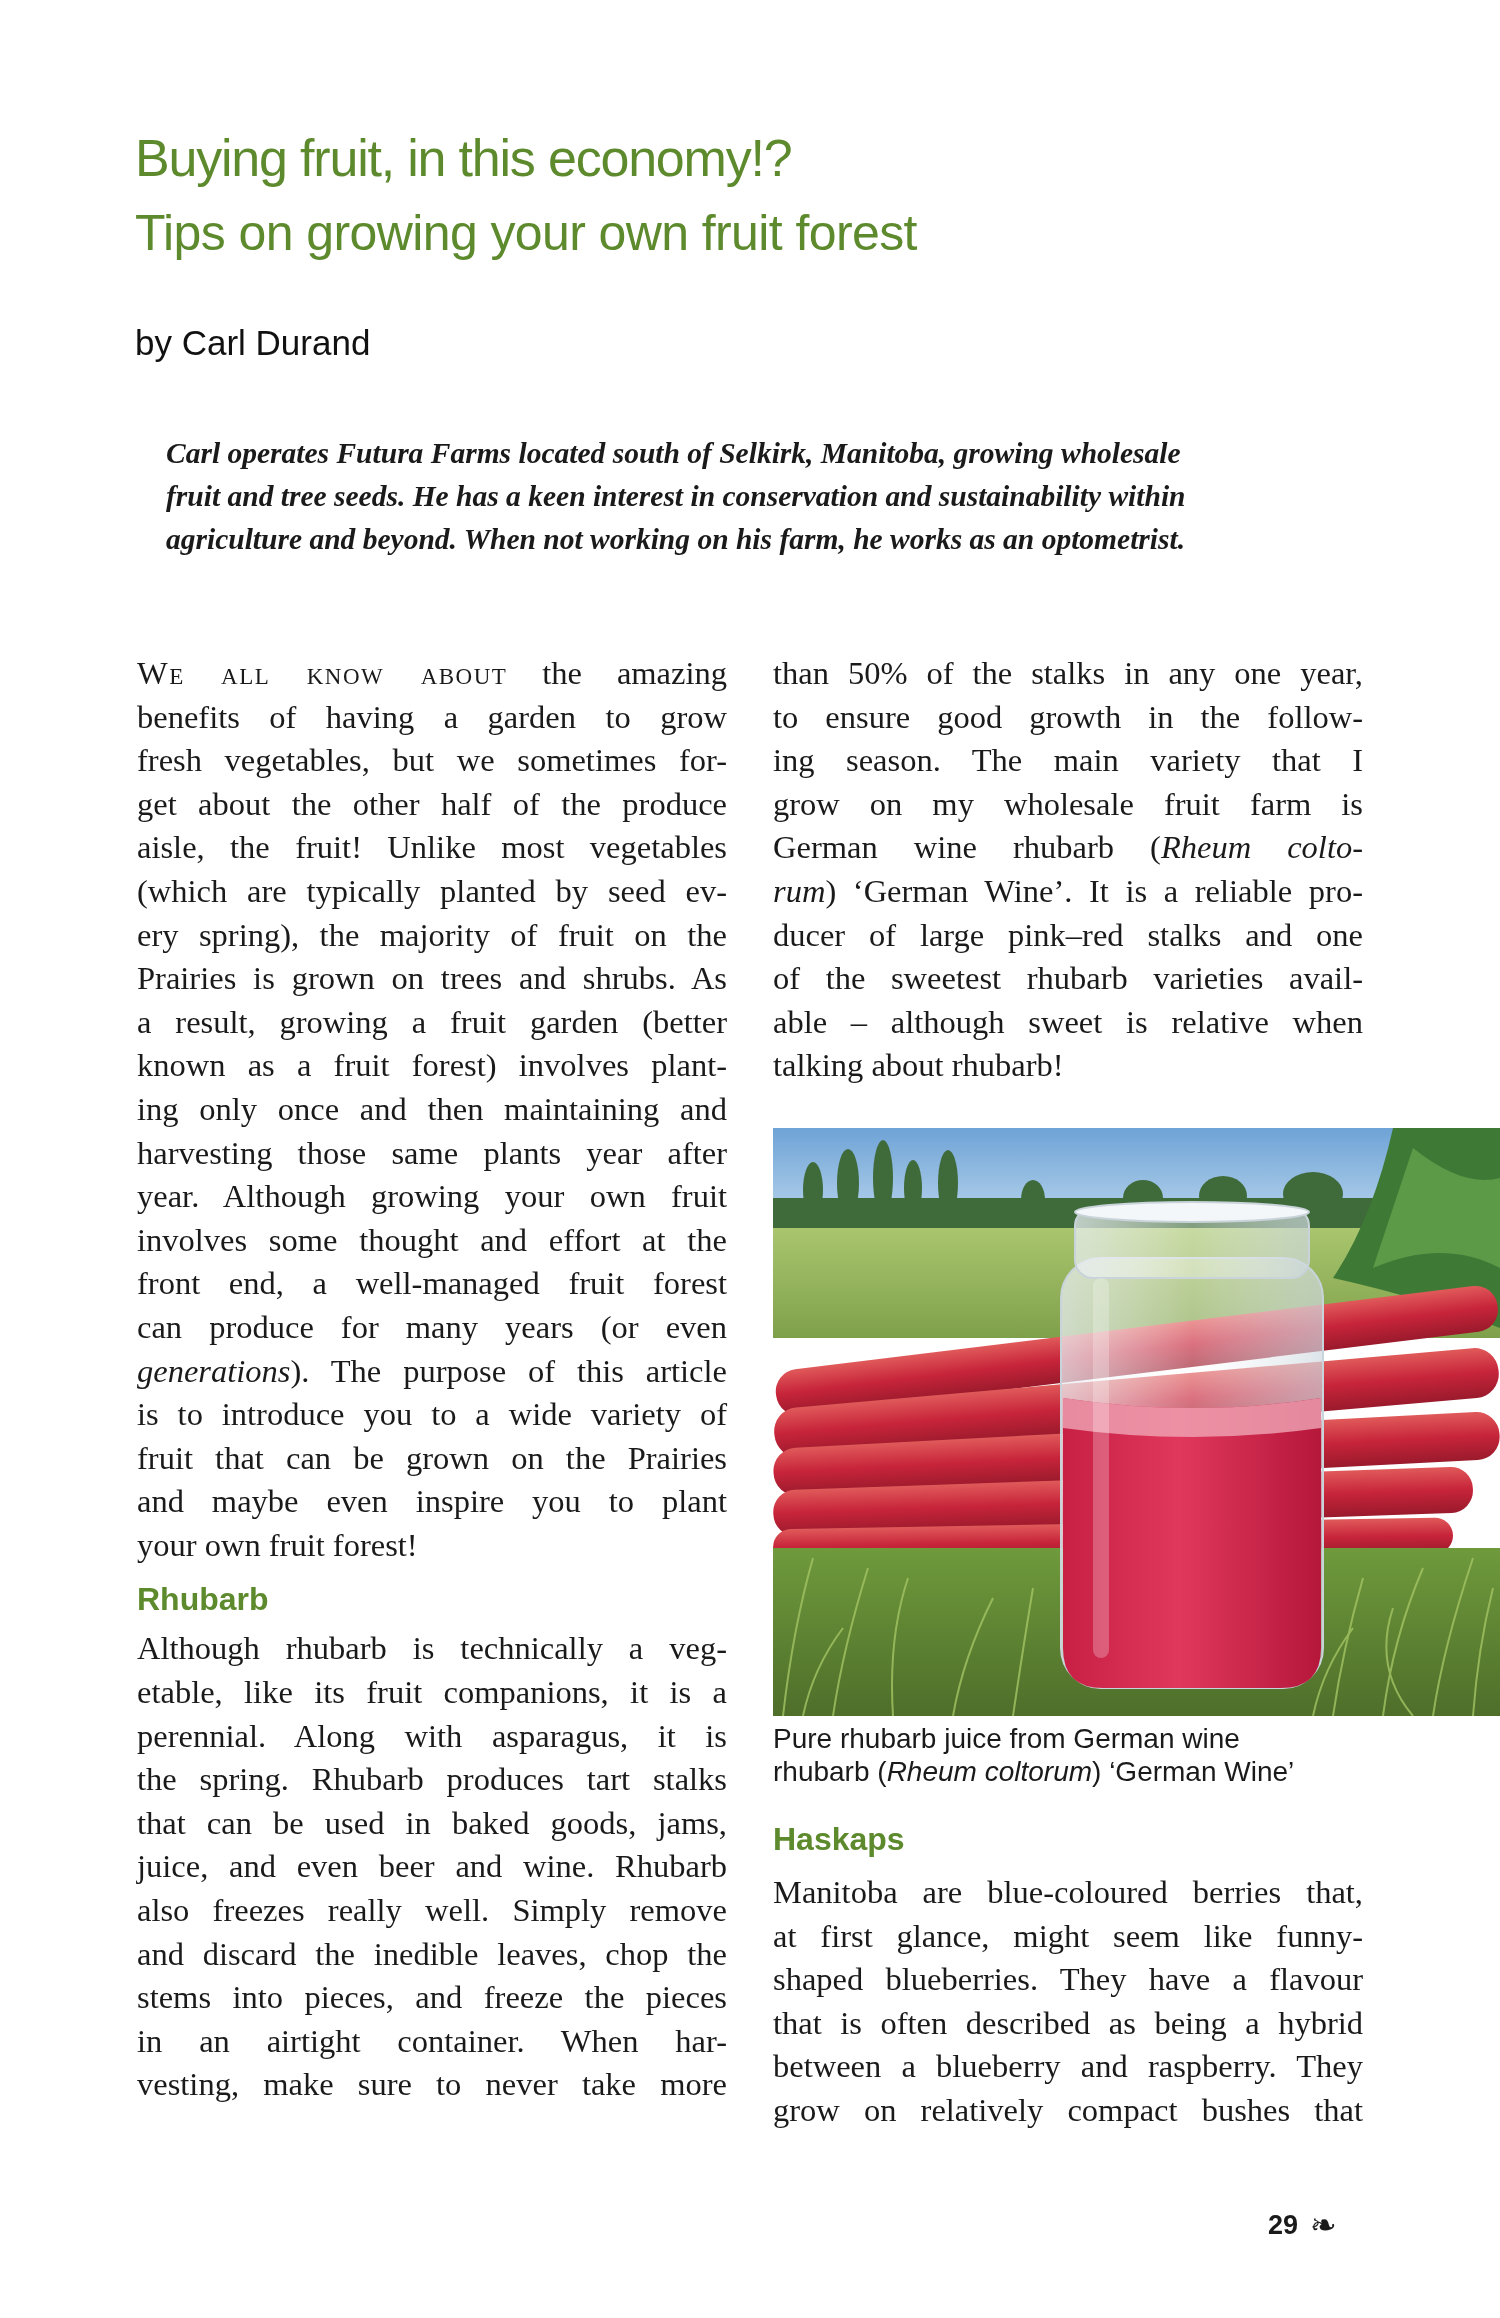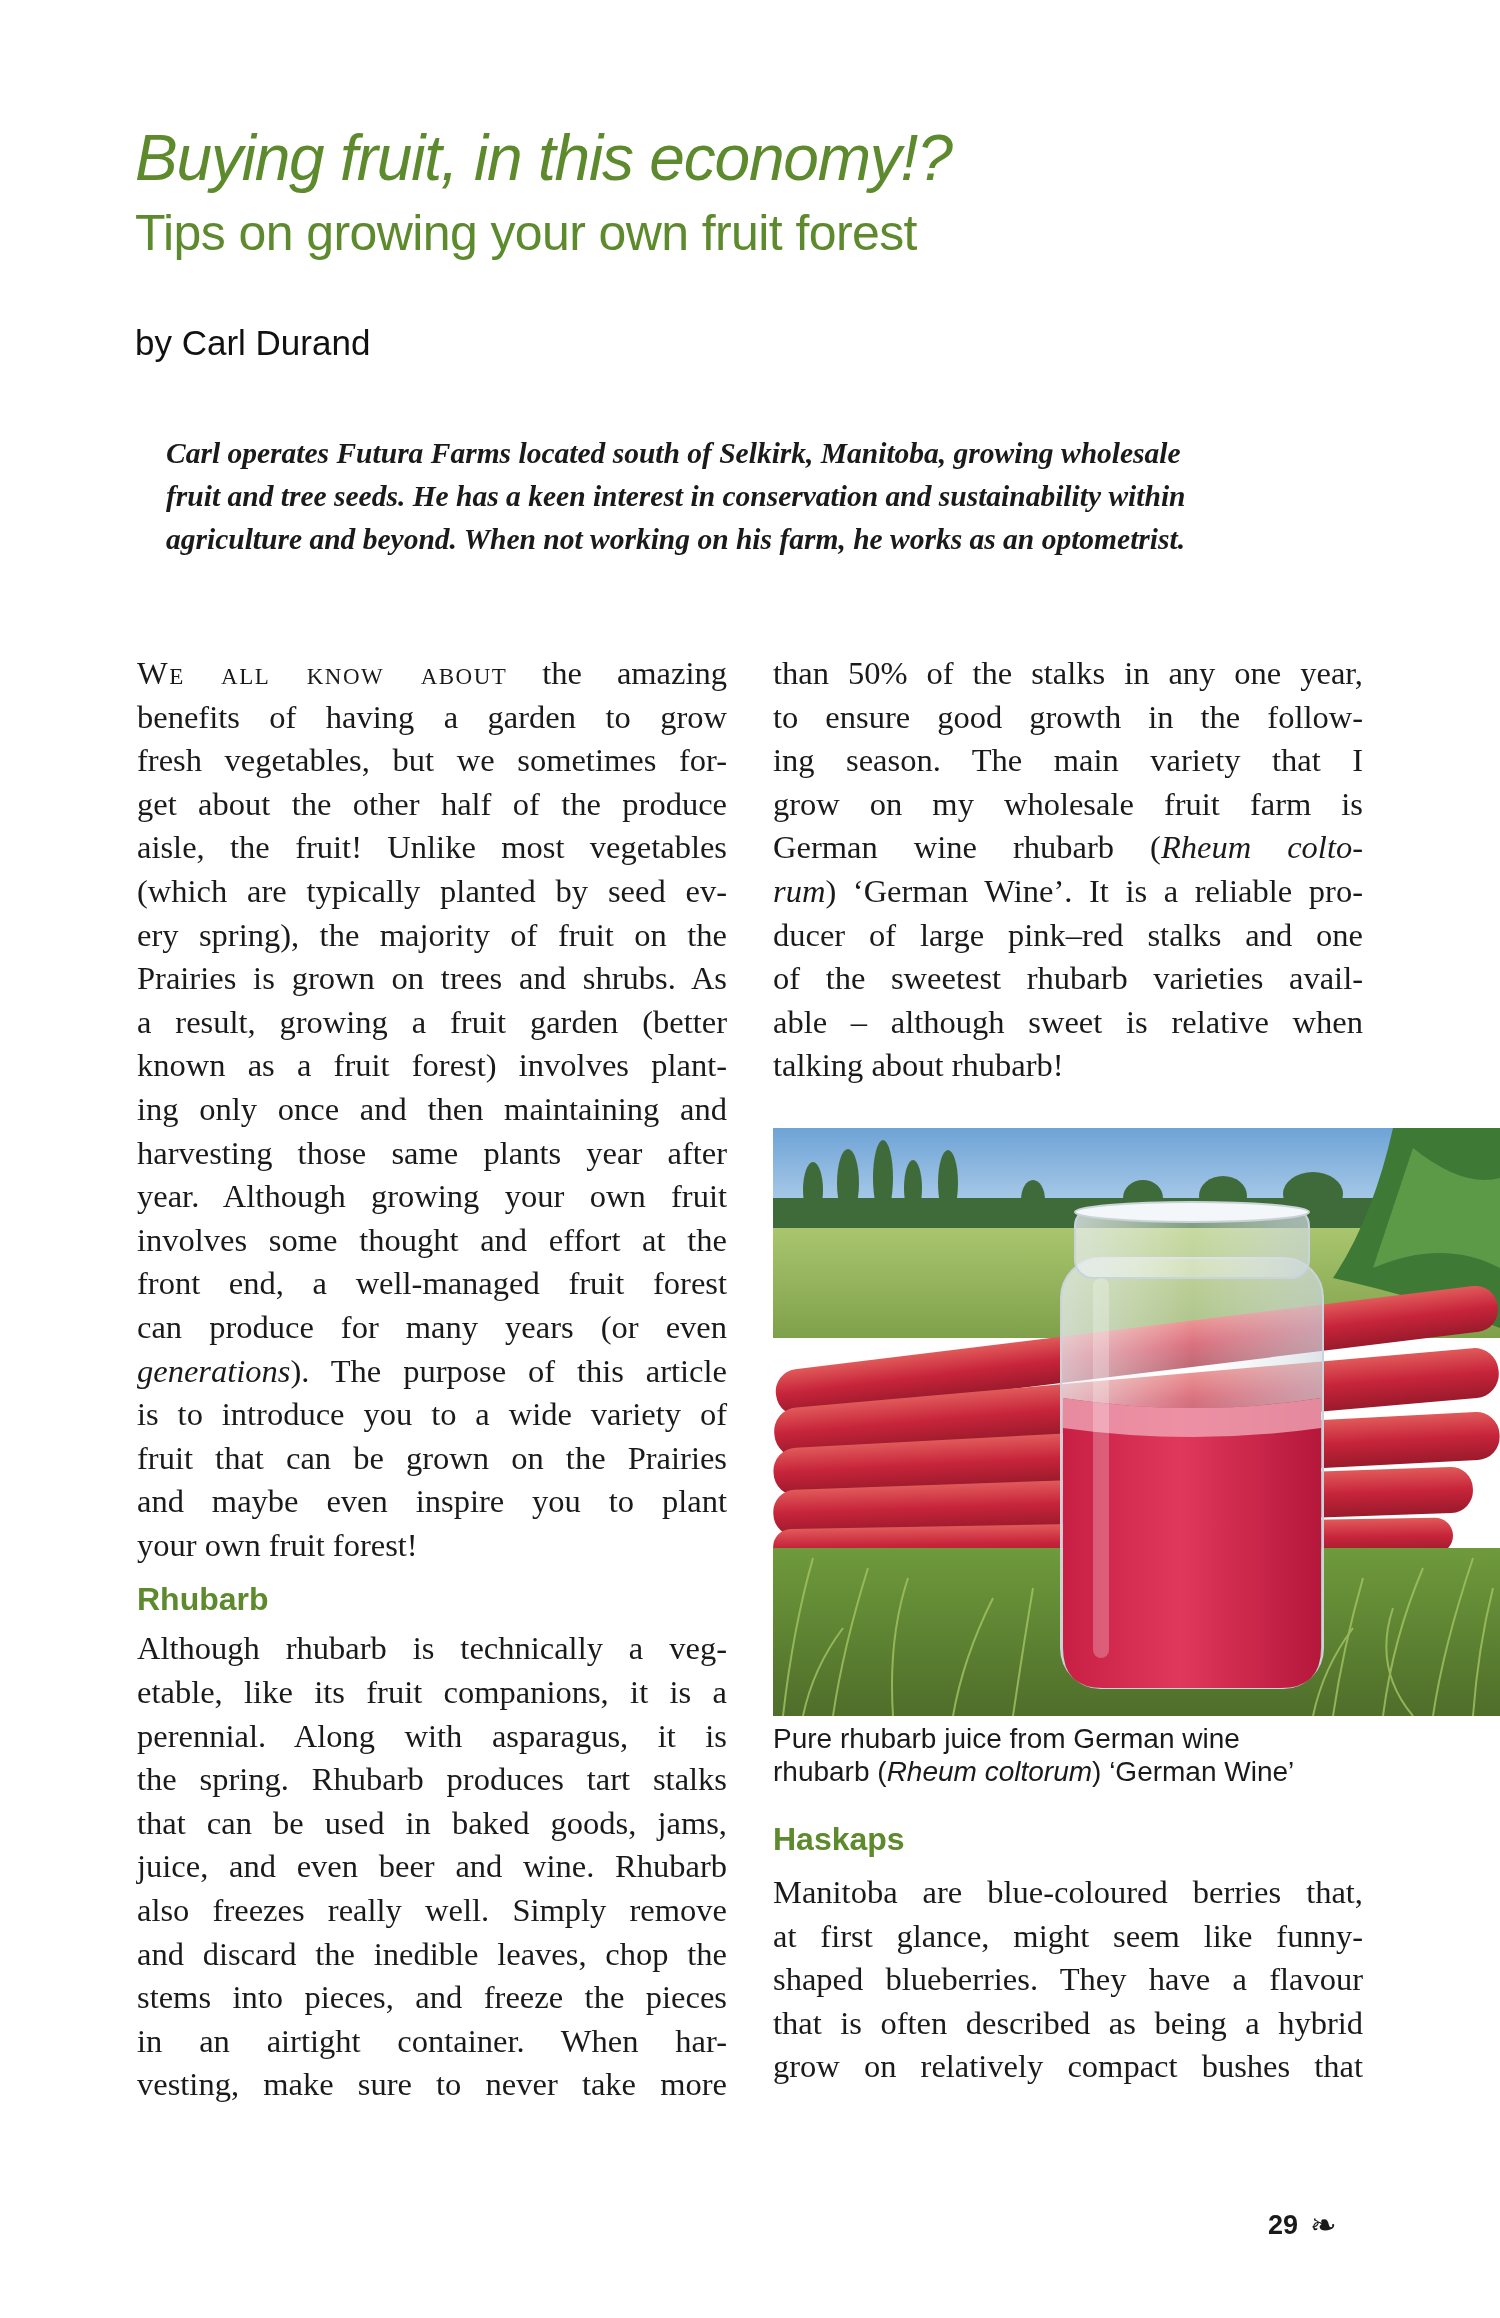--- a/index.html
+++ b/index.html
@@ -1,20 +1,20 @@
 <!DOCTYPE html>
 <html><head>
 <meta charset="utf-8">
 <style>
   html, body { margin: 0; padding: 0; background: #ffffff; }
   body { width: 1500px; height: 2318px; position: relative; overflow: hidden; color: #1a1a1a; }
   .sans { font-family: "Liberation Sans", sans-serif; }
   .serif { font-family: Liberation Serif, serif; margin-left: 32px; }
 
-  #title { position: absolute; left: 135px; top: 118px; font-size: 64px; line-height: 80px; color: #5e8a2e; letter-spacing: -1.2px; white-space: nowrap; font-style: italic; }
+  #title { position: absolute; left: 135px; top: 118px; font-size: 52px; line-height: 80px; color: #5e8a2e; letter-spacing: -1.2px; white-space: nowrap; }
   #subtitle { position: absolute; left: 135px; top: 204px; font-size: 50px; line-height: 58px; color: #5e8a2e; letter-spacing: -0.6px; white-space: nowrap; }
   #byline { position: absolute; left: 135px; top: 322px; font-size: 35px; line-height: 42px; color: #111; white-space: nowrap; }
 
   #bio { position: absolute; left: 134px; top: 432px; width: 1230px; font-size: 29.5px; line-height: 43px; font-style: italic; font-weight: bold; color: #1a1a1a; }
   #bio p { margin: 0; white-space: nowrap; }
 
   .col { position: absolute; font-family: "Liberation Serif", serif; font-size: 32.5px; line-height: 43.6px; color: #1a1a1a; }
   #col-left { left: 137px; top: 652px; width: 590px; }
   #col-right-top { left: 773px; top: 652px; width: 590px; }
   #col-right-bottom { left: 773px; top: 1871px; width: 590px; }
@@ -187,19 +187,20 @@
   <p><span>rhubarb (</span><em>Rheum coltorum</em><span>) ‘German Wine’</span></p>
 </div>
 
 <span id="h-haskaps" class="section-heading">Haskaps</span>
 
 <div id="col-right-bottom" class="col">
   <span class="line">Manitoba are blue-coloured berries that,</span>
   <span class="line">at first glance, might seem like funny-</span>
   <span class="line">shaped blueberries. They have a flavour</span>
   <span class="line">that is often described as being a hybrid</span>
+  <span class="line">between a blueberry and raspberry. They</span>
   <span class="line">grow on relatively compact bushes that</span>
 </div>
 
 <div id="folio" class="sans">
   <span>29</span>
   <span class="orn">❧</span>
 </div>
 
 </body></html>

